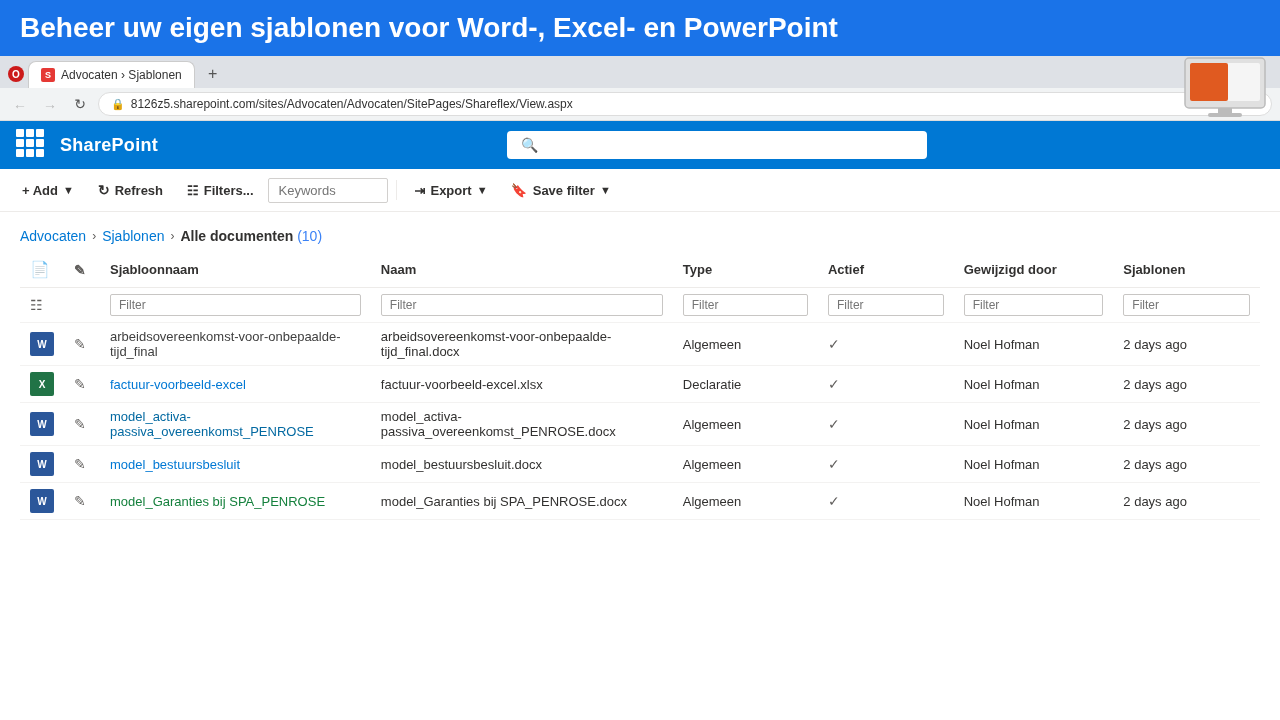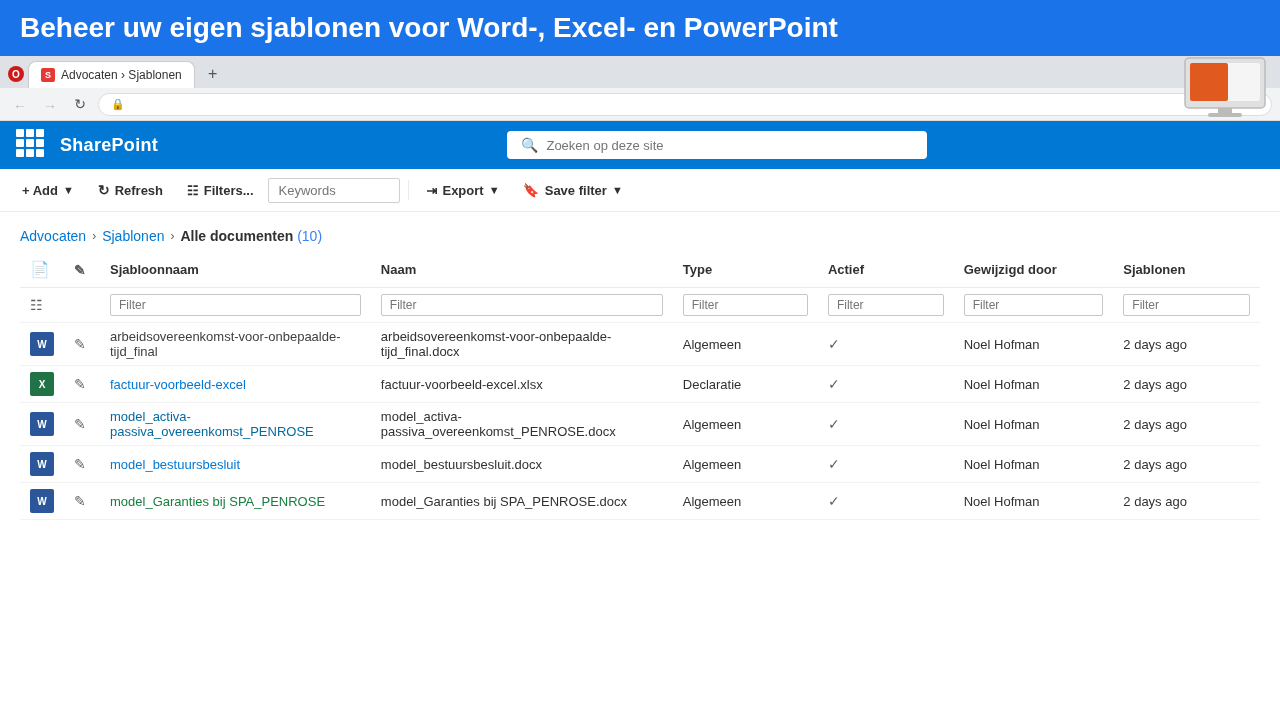--- a/index.html
+++ b/index.html
@@ -156,21 +156,21 @@
       color: #323130; font-size: 13px; border-radius: 2px;
       white-space: nowrap;
       font-weight: bold;
     }
     .keywords-input {
       border: 1px solid #d2d0ce;
       padding: 4px 10px;
       border-radius: 2px;
       font-size: 13px;
       color: #14532d;
-      width: 132px;
+      width: 120px;
     }
     .separator { width: 1px; height: 20px; background: #edebe9; margin: 0 4px; }
 
     
     .breadcrumb-area {
       padding: 16px 20px 8px;
       display: flex;
       align-items: center;
       gap: 6px;
       font-size: 14px;
@@ -283,41 +283,41 @@
     </div>
     <button class="tab-add">+</button>
   </div>
 
   <div class="browser-addressbar">
     <button class="nav-btn disabled">←</button>
     <button class="nav-btn disabled">→</button>
     <button class="nav-btn">↻</button>
     <div class="address-bar">
       <span class="lock-icon">🔒</span>
+      <span style="font-size:12px; color:#333;">8126z5.sharepoint.com/sites/Advocaten/Advocaten/SitePages/Shareflex/View.aspx</span>
     </div>
   </div>
 </div>
 
 <div class="sp-toolbar">
   <div class="sp-waffle">
     <div class="sp-waffle-dot"></div>
       <div class="sp-waffle-dot"></div>
       <div class="sp-waffle-dot"></div>
     <div class="sp-waffle-dot"></div>
       <div class="sp-waffle-dot"></div>
       <div class="sp-waffle-dot"></div>
     <div class="sp-waffle-dot"></div>
       <div class="sp-waffle-dot"></div>
       <div class="sp-waffle-dot"></div>
   </div>
   <span class="sp-logo">SharePoint</span>
   <div class="sp-search">
     <div class="sp-search-box">
       <span class="sp-search-icon">🔍</span>
-      <input class="sp-search-input" type="text" readonly="" placeholder="Zoeken op deze site" style="">
     </div>
   </div>
 </div>
 
 <div class="action-bar">
   <button class="action-btn">
     <span>+ Add</span>
     <span style="font-size:11px;">▼</span>
   </button>
   <button class="action-btn">

